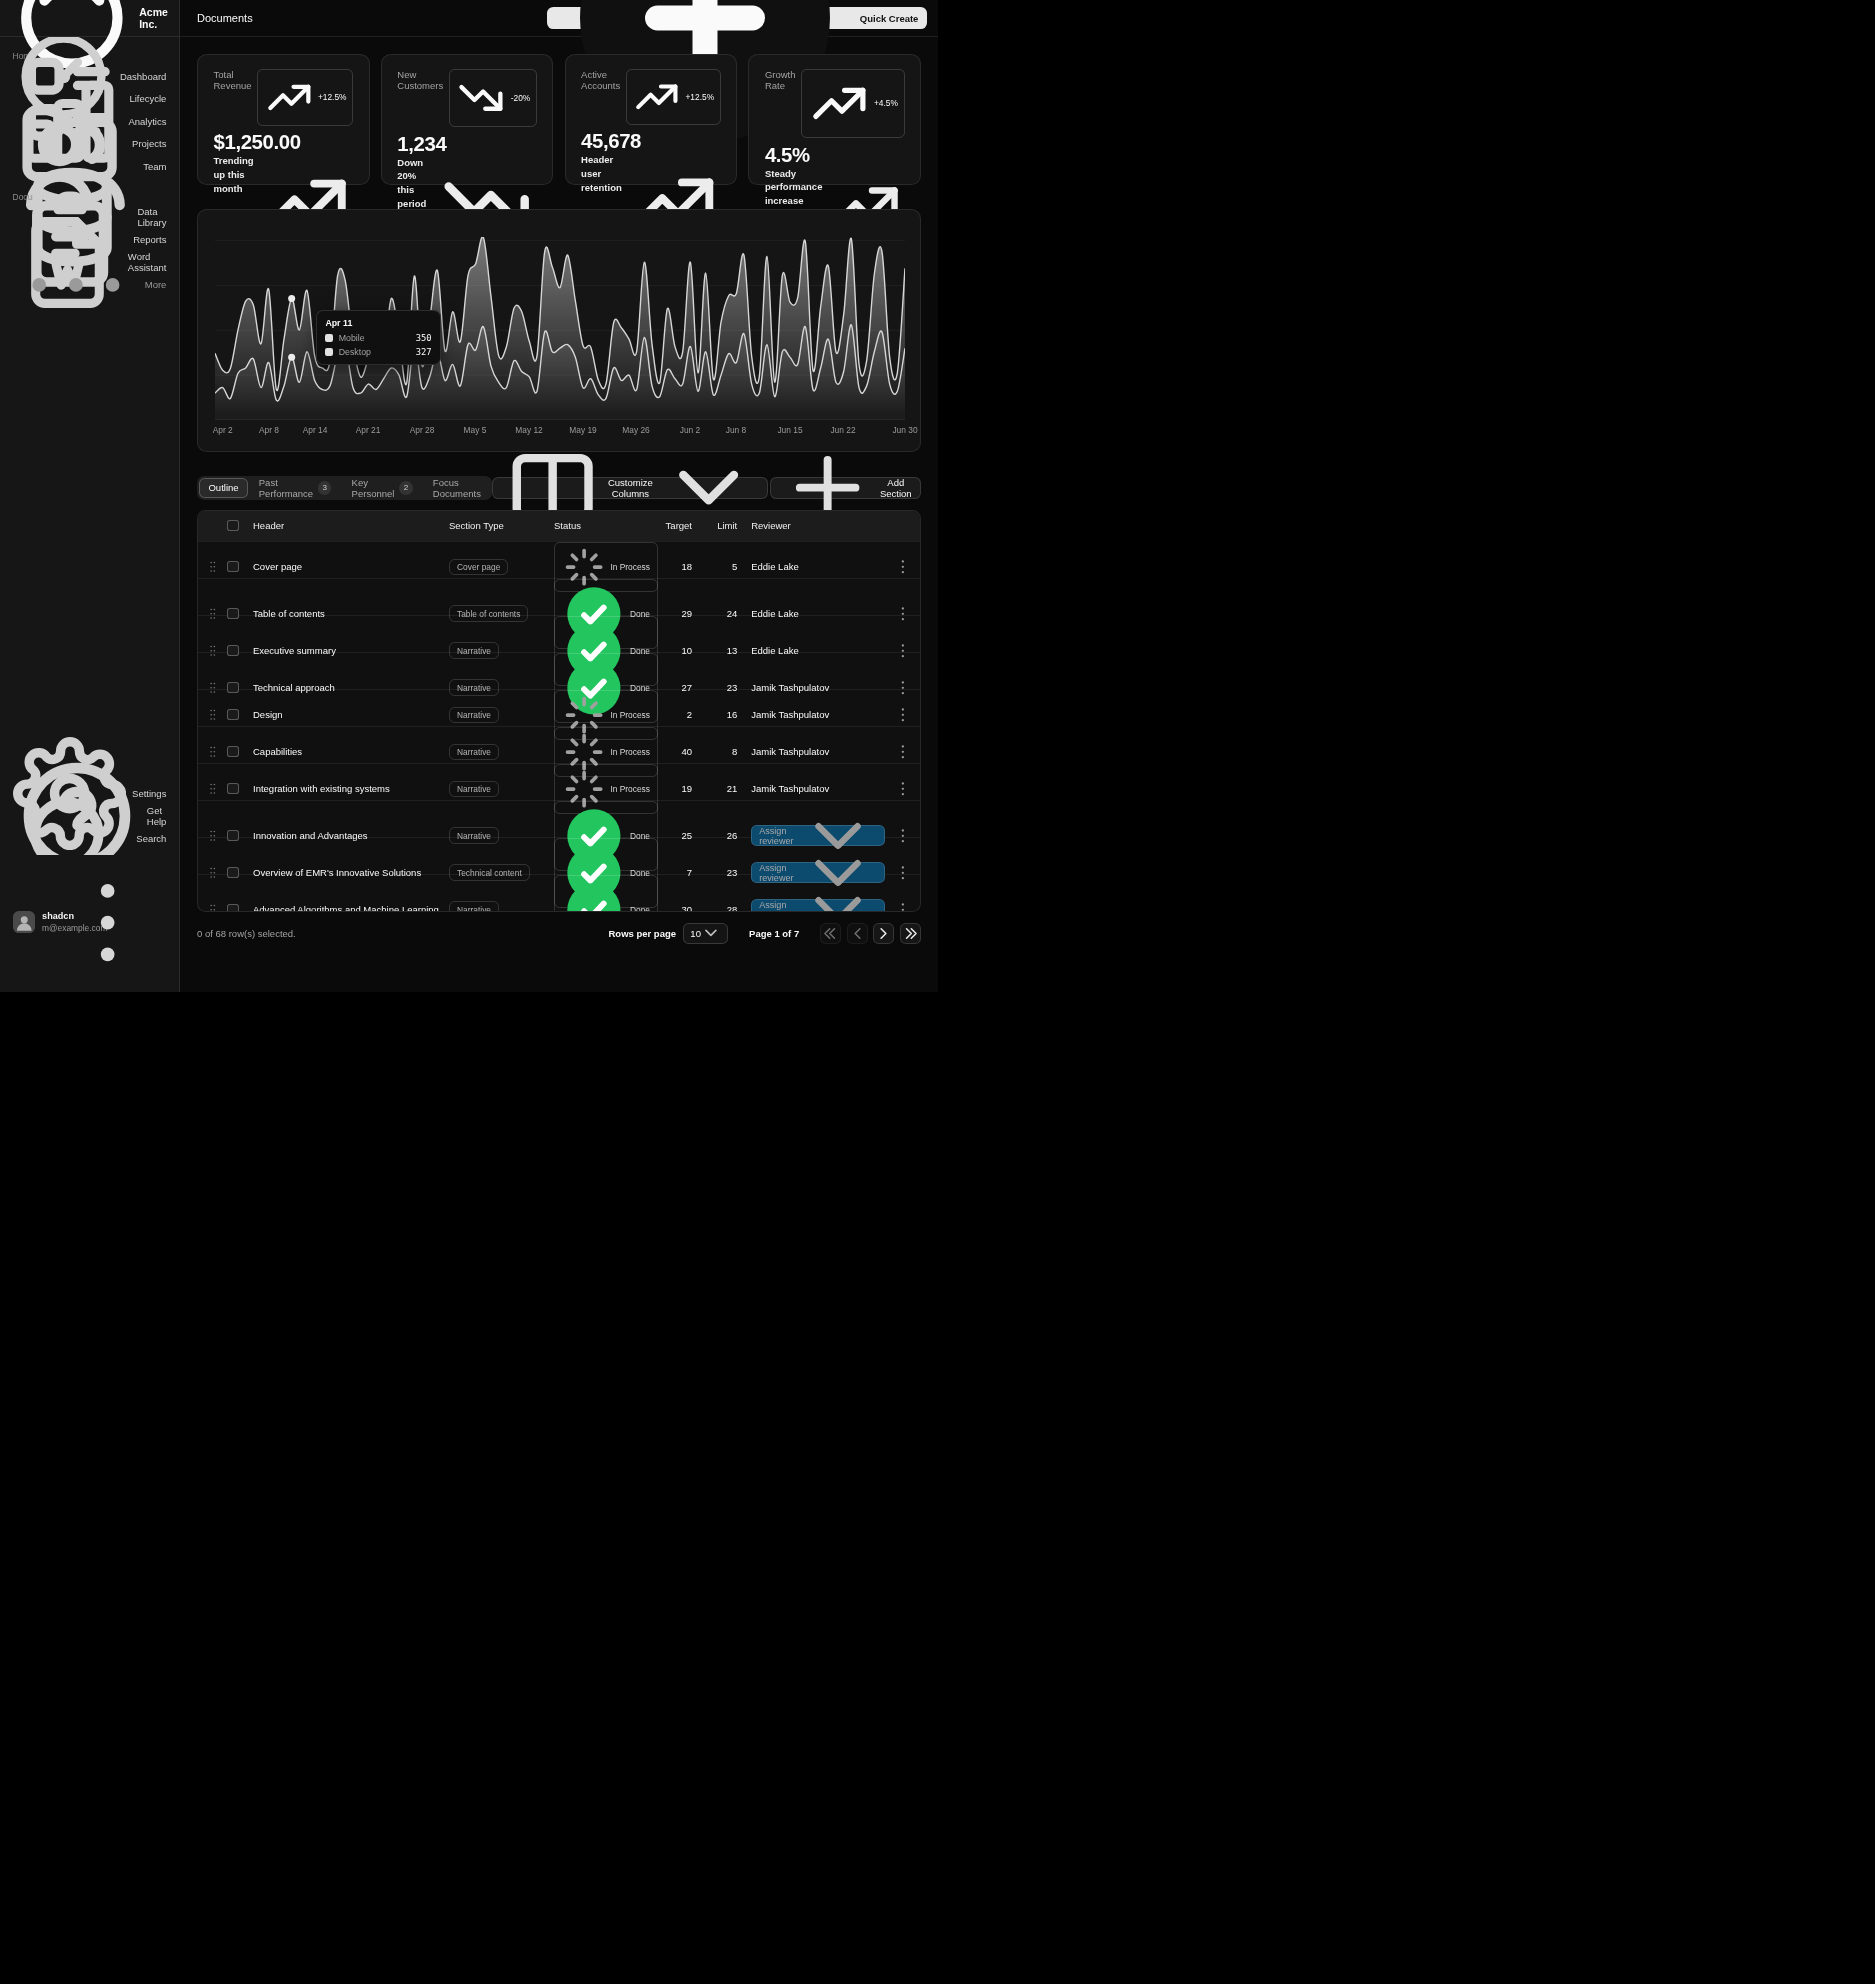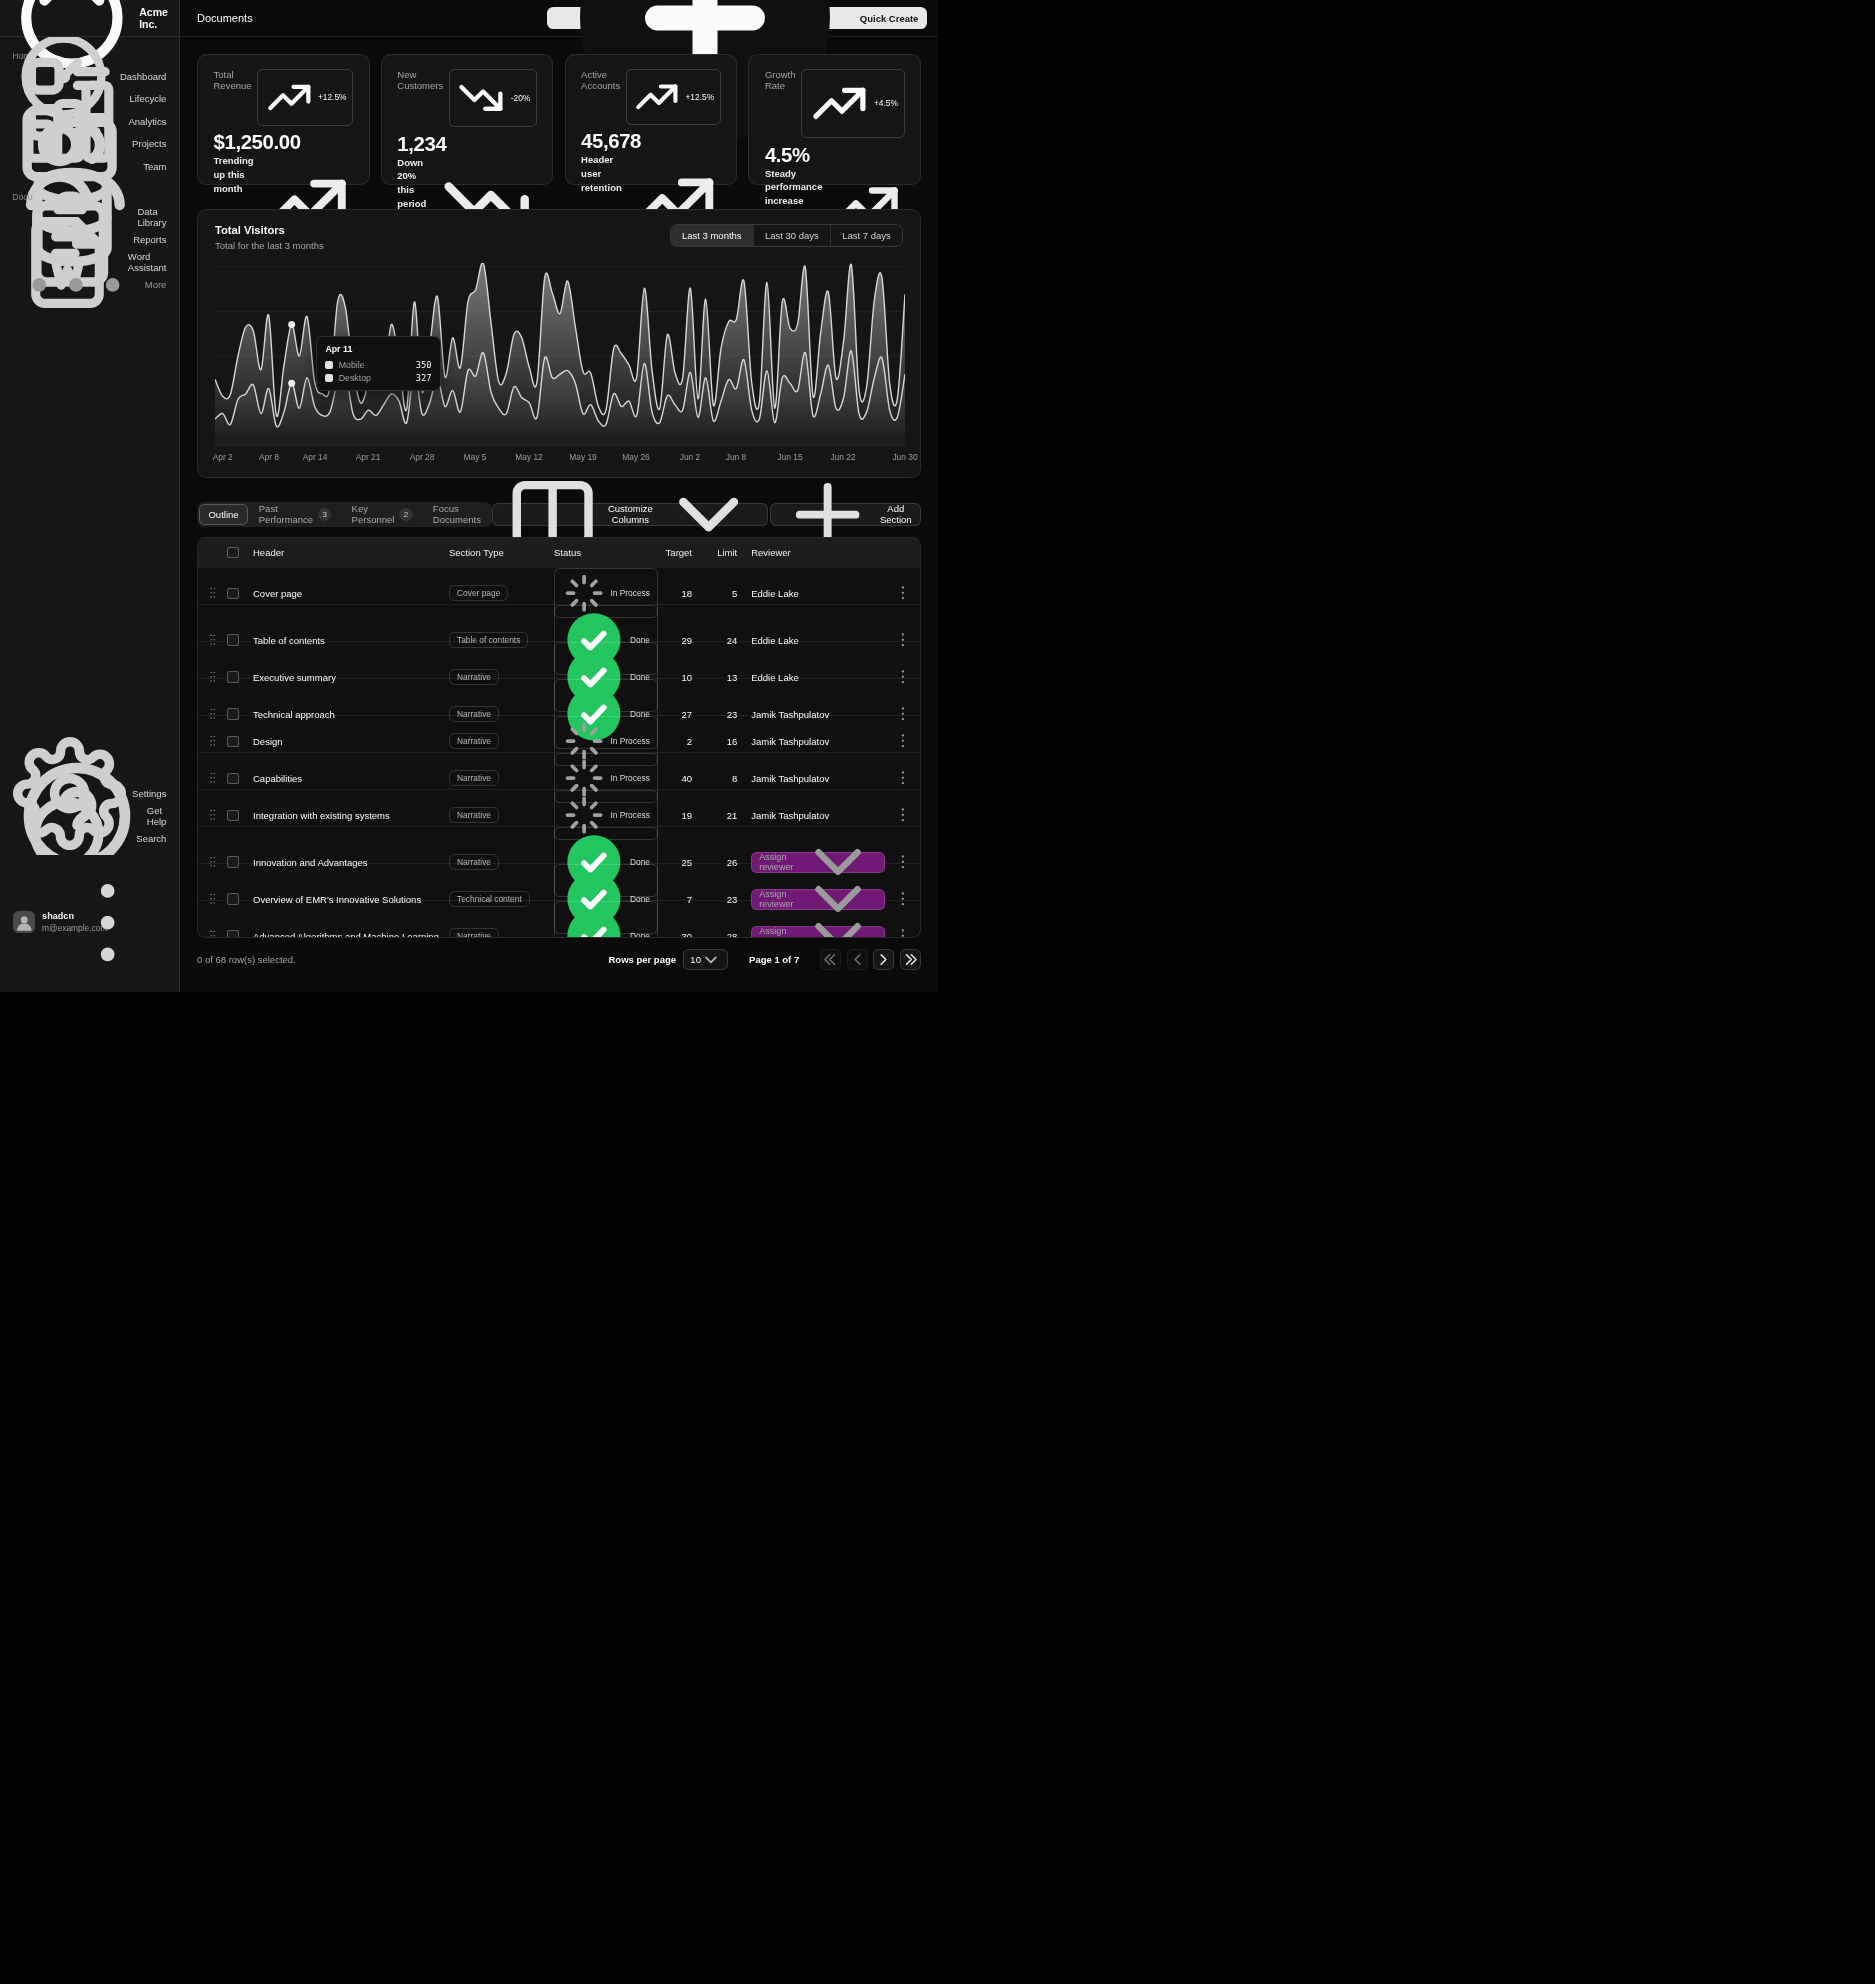--- a/index.html
+++ b/index.html
@@ -92,21 +92,21 @@
   .cell-rev { padding-left:11.2px; }
   .row-title { color:#fafafa; font-weight:500; white-space:nowrap; overflow:hidden; }
   .num { color:#fafafa; }
   .grip { display:flex; color:#787878; cursor:grab; width:15.5px; justify-content:center; }
   .grip svg { width:10.5px; height:10.5px; }
   .checkbox { width:11.2px; height:11.2px; border-radius:2.8px; border:0.7px solid rgba(255,255,255,.28); background:#1a1a1a; cursor:pointer; }
   .pill { display:inline-flex; align-items:center; gap:4.2px; border:0.7px solid rgba(255,255,255,.15); border-radius:5.6px; padding:2.1px 7px; font-size:8.4px; color:#b4b4b4; white-space:nowrap; }
   .pill .ic { display:flex; } .pill .ic svg { width:9.1px; height:9.1px; }
   .pill .ic.loader { color:#a0a0a0; }
   .status-txt { color:#d8d8d8; }
-  .rev-select { display:flex; align-items:center; justify-content:space-between; gap:5.6px; height:21px; padding:0 7px; border:0.7px solid rgba(255,255,255,.14); background:#701a75; border-radius:5.6px; font-size:9.1px; color:#a8a8a8; cursor:pointer; width:134px; }
+  .rev-select { display:flex; align-items:center; justify-content:space-between; gap:5.6px; height:21px; padding:0 7px; border:0.7px solid rgba(255,255,255,.14); background:#0c4a6e; border-radius:5.6px; font-size:9.1px; color:#a8a8a8; cursor:pointer; width:134px; }
   .rev-select .ic { display:flex; color:#9a9a9a; } .rev-select .ic svg { width:9.8px; height:9.8px; }
   .row-menu { display:flex; align-items:center; justify-content:center; width:19.7px; height:19.7px; border-radius:4.9px; color:#9a9a9a; cursor:pointer; margin-left:auto; }
   .row-menu svg { width:11.2px; height:11.2px; }
 
   
   .tfoot { margin-top:11.2px; display:flex; align-items:center; justify-content:space-between; }
   .sel-text { font-size:9.5px; color:#a3a3a3; }
   .tf-right { display:flex; align-items:center; gap:21px; }
   .rpp { display:flex; align-items:center; gap:7px; font-size:9.5px; font-weight:600; color:#fafafa; }
   .rpp-select { display:flex; align-items:center; justify-content:space-between; width:45px; height:21px; padding:0 6.3px; border:0.7px solid rgba(255,255,255,.16); border-radius:5.6px; background:#141414; font-size:9.5px; color:#fafafa; cursor:pointer; font-weight:400; }
@@ -406,31 +406,20 @@
                     <path d="M14 7h7v7"></path>
                   </svg>
                 </span>
               </div>
               <div class="card-l2">Meets growth projections</div>
             </div>
           </div>
         </div>
 
       <section class="chart-card">
-        <div class="chart-head">
-          <div>
-            <div class="ch-title">Total Visitors</div>
-            <div class="ch-sub">Total for the last 3 months</div>
-          </div>
-          <div class="range-toggle" id="range-toggle">
-              <button class="range-btn active">Last 3 months</button>
-              <button class="range-btn">Last 30 days</button>
-              <button class="range-btn">Last 7 days</button>
-            </div>
-        </div>
         <div class="chart-wrap" id="chart-wrap">
           <div id="chart-plot">
               <svg width="690" height="183" viewBox="0 0 981 260">
                 <defs>
                   <linearGradient id="gDesk" x1="0" y1="0" x2="0" y2="1">
                     <stop offset="5%" stop-color="#fafafa" stop-opacity="0.42"></stop>
                     <stop offset="95%" stop-color="#fafafa" stop-opacity="0.04"></stop>
                   </linearGradient>
                   <linearGradient id="gMob" x1="0" y1="0" x2="0" y2="1">
                     <stop offset="5%" stop-color="#fafafa" stop-opacity="0.30"></stop>

